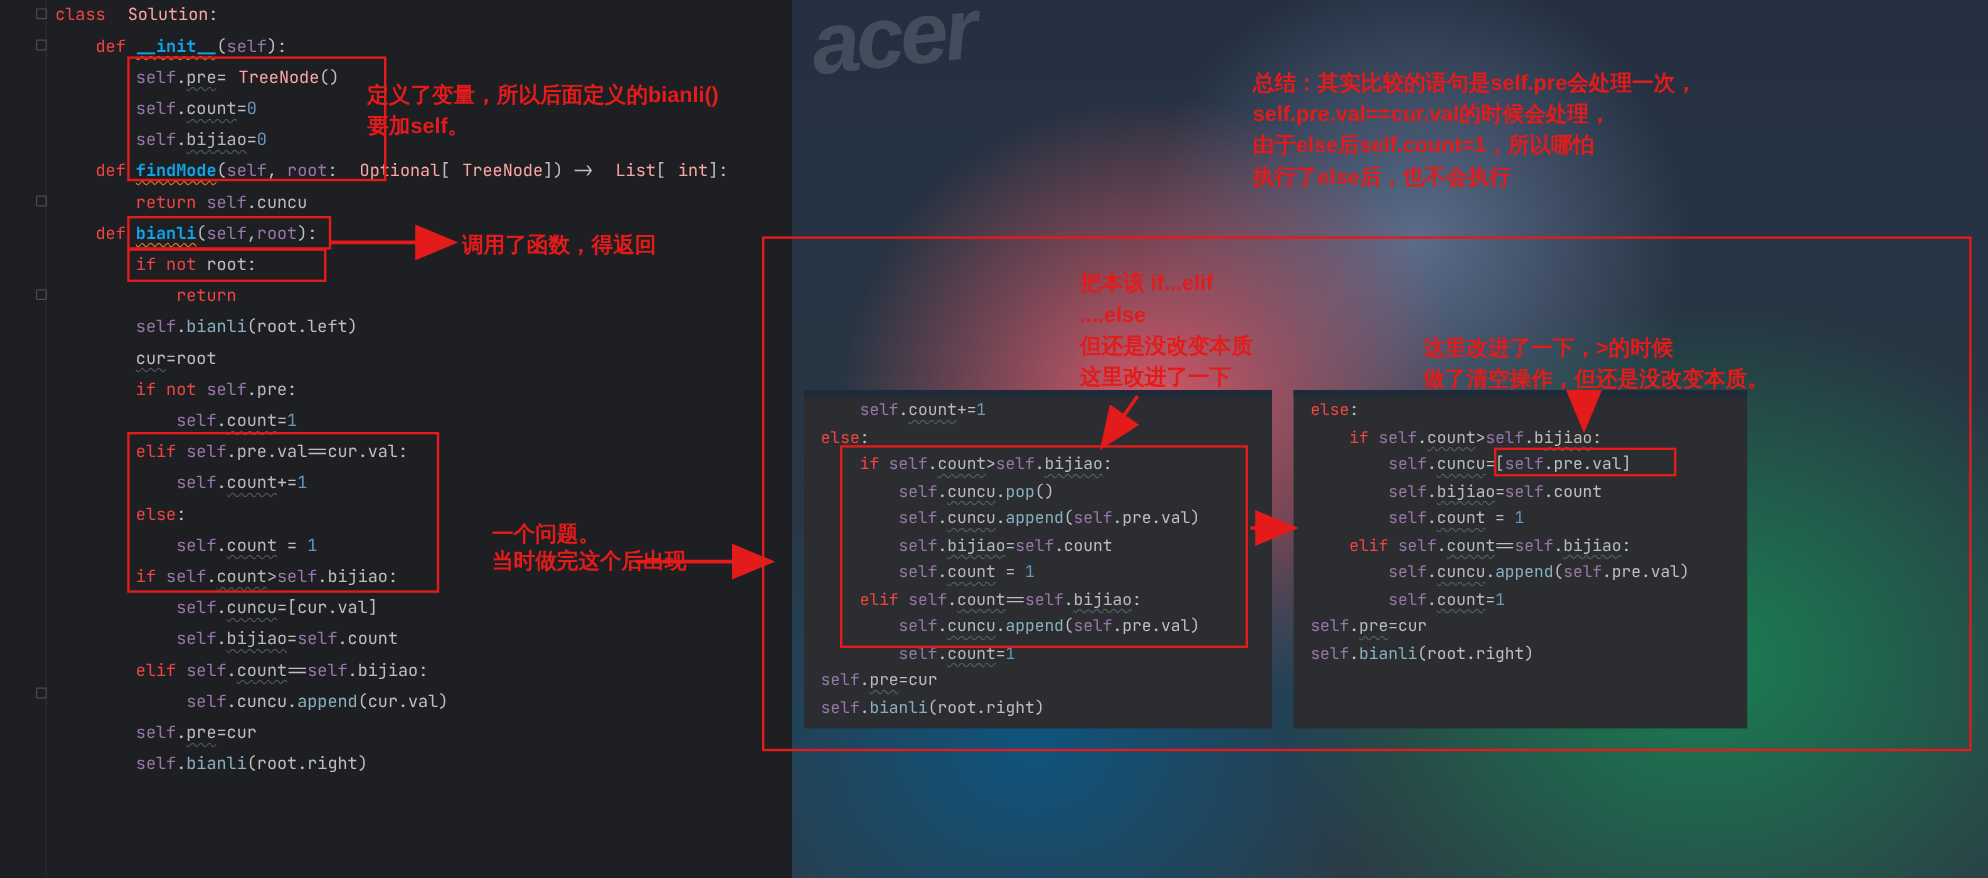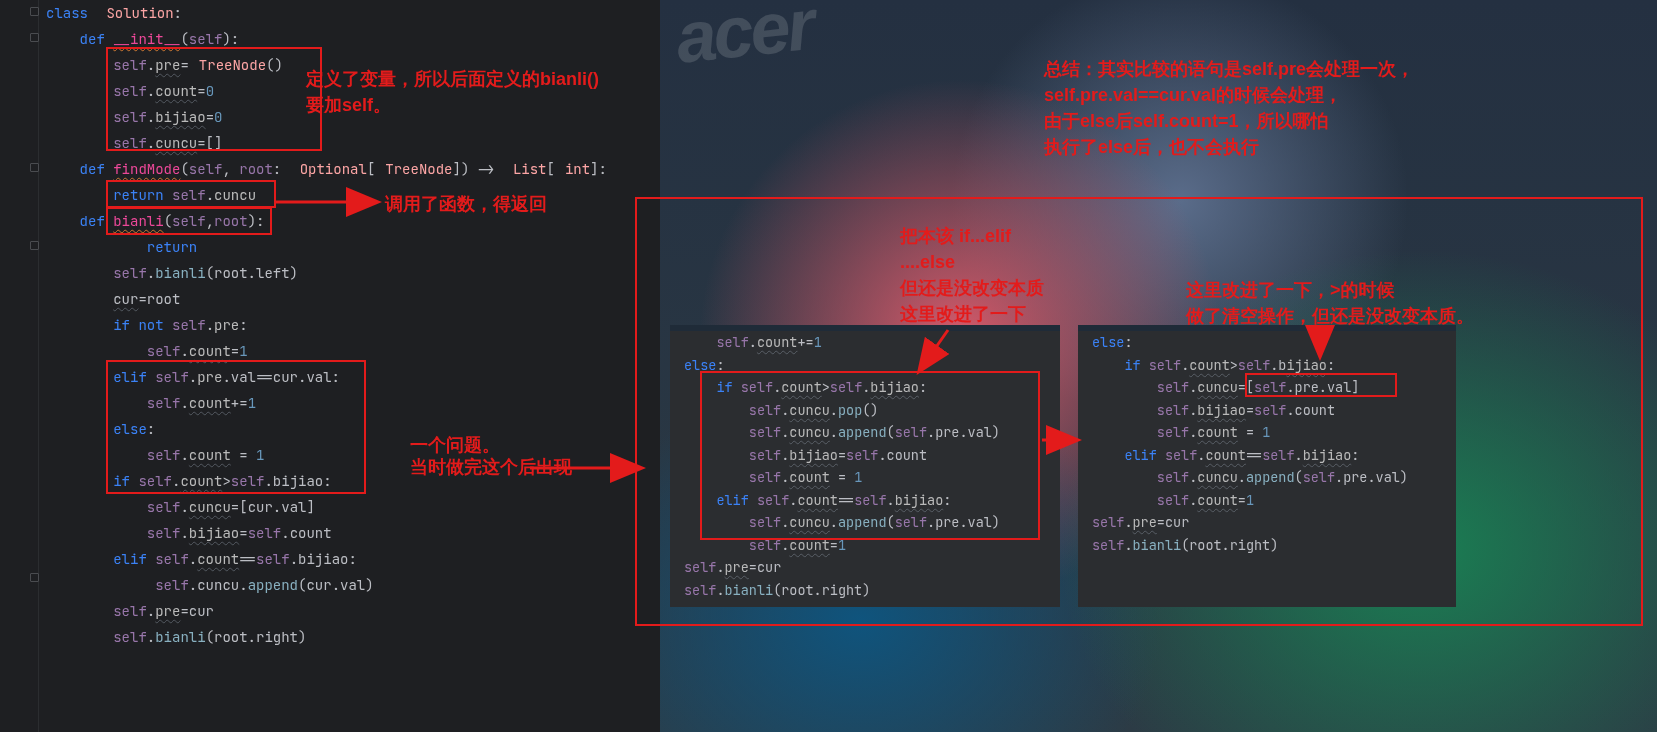--- a/index.html
+++ b/index.html
@@ -50,22 +50,22 @@
     left: 46px;
     top: 0;
     width: 614px;
   }
   .line {
     height: 26px;
     line-height: 26px;
     white-space: pre;
   }
 
-  .kw  { color: #3b82f6; }
-  .def { color: #ec4899; }
+  .kw  { color: #ef4444; }
+  .def { color: #0ea5e9; font-weight: bold; }
   .slf { color: #9876aa; }
   .attr{ color: #bababa; }
   .fn  { color: #88b0c0; }
   .typ { color: #fca5a5; margin-left: 10px; }
   .num { color: #6897bb; }
   .wavy{
     text-decoration: underline wavy rgba(120,130,140,0.55);
     text-decoration-thickness: 1px;
     text-underline-offset: 3px;
   }
@@ -156,24 +156,24 @@
       <div class="fold-dash" style="top:573px"></div>
     </div>
 
     <div class="code">
 
       <div class="line"><span class="kw">class </span><span class="typ">Solution</span>:</div>
       <div class="line">    <span class="kw">def </span><span class="def wavy-y">__init__</span>(<span class="slf">self</span>):</div>
       <div class="line">        <span class="slf">self</span>.<span class="attr wavy">pre</span>=<span class="typ">TreeNode</span>()</div>
       <div class="line">        <span class="slf">self</span>.<span class="attr wavy">count</span>=<span class="num">0</span></div>
       <div class="line">        <span class="slf">self</span>.<span class="attr wavy">bijiao</span>=<span class="num">0</span></div>
-      <div class="line">        <span class="slf">self</span>.<span class="attr wavy">cuncu</span>=[]</div>
       <div class="line">    <span class="kw">def </span><span class="def wavy-y">findMode</span>(<span class="slf">self</span>, <span class="slf">root</span>: <span class="typ">Optional</span>[<span class="typ">TreeNode</span>]) -&gt; <span class="typ">List</span>[<span class="typ">int</span>]:</div>
       <div class="line">        <span class="kw">return </span><span class="slf">self</span>.<span class="attr">cuncu</span></div>
       <div class="line">    <span class="kw">def </span><span class="def wavy-y">bianli</span>(<span class="slf">self</span>,<span class="slf">root</span>):</div>
+      <div class="line">        <span class="kw">if not </span>root:</div>
       <div class="line">            <span class="kw">return</span></div>
       <div class="line">        <span class="slf">self</span>.<span class="fn">bianli</span>(root.left)</div>
       <div class="line">        <span class="wavy">cur</span>=root</div>
       <div class="line">        <span class="kw">if not </span><span class="slf">self</span>.<span class="attr">pre</span>:</div>
       <div class="line">            <span class="slf">self</span>.<span class="attr wavy">count</span>=<span class="num">1</span></div>
       <div class="line">        <span class="kw">elif </span><span class="slf">self</span>.<span class="attr">pre</span>.val==cur.val:</div>
       <div class="line">            <span class="slf">self</span>.<span class="attr wavy">count</span>+=<span class="num">1</span></div>
       <div class="line">        <span class="kw">else</span>:</div>
       <div class="line">            <span class="slf">self</span>.<span class="attr wavy">count</span> = <span class="num">1</span></div>
       <div class="line">        <span class="kw">if </span><span class="slf">self</span>.<span class="attr wavy">count</span>&gt;<span class="slf">self</span>.bijiao:</div>

